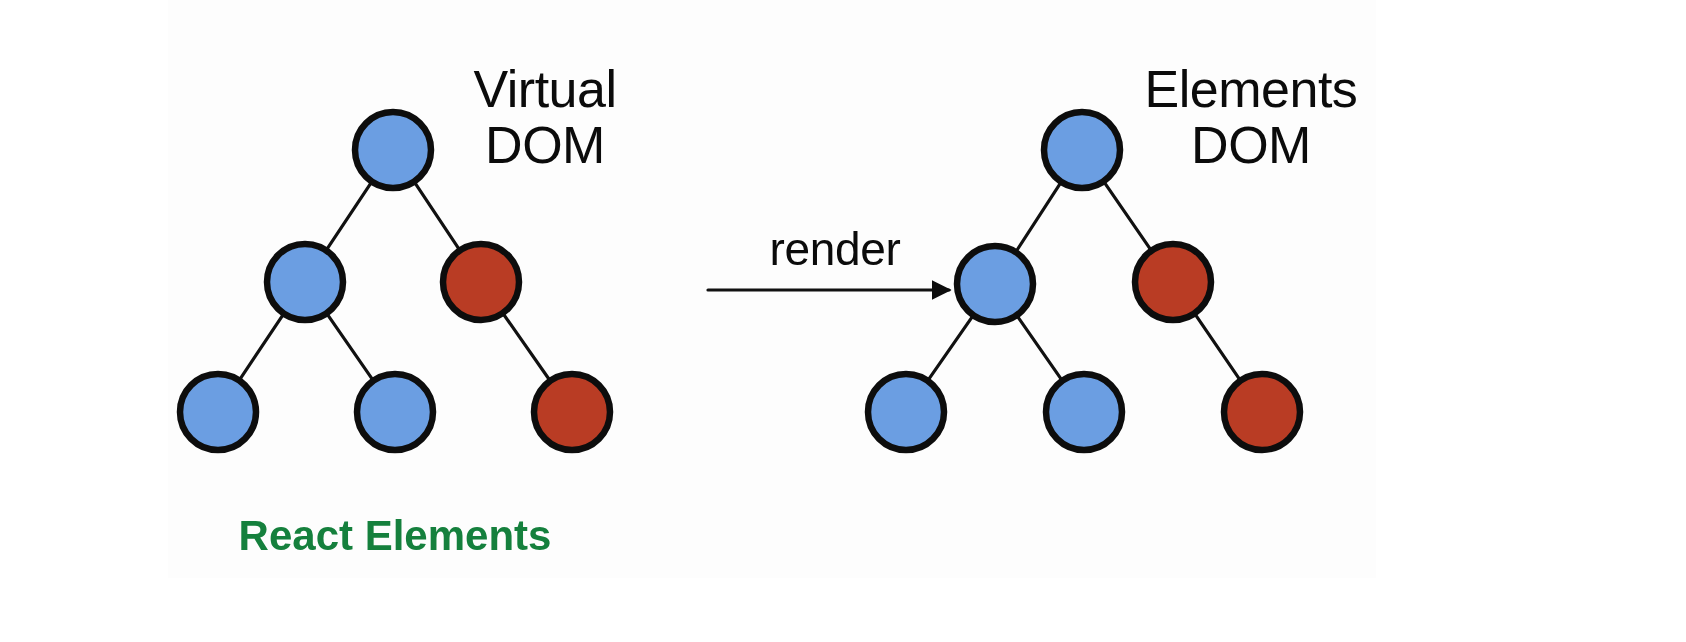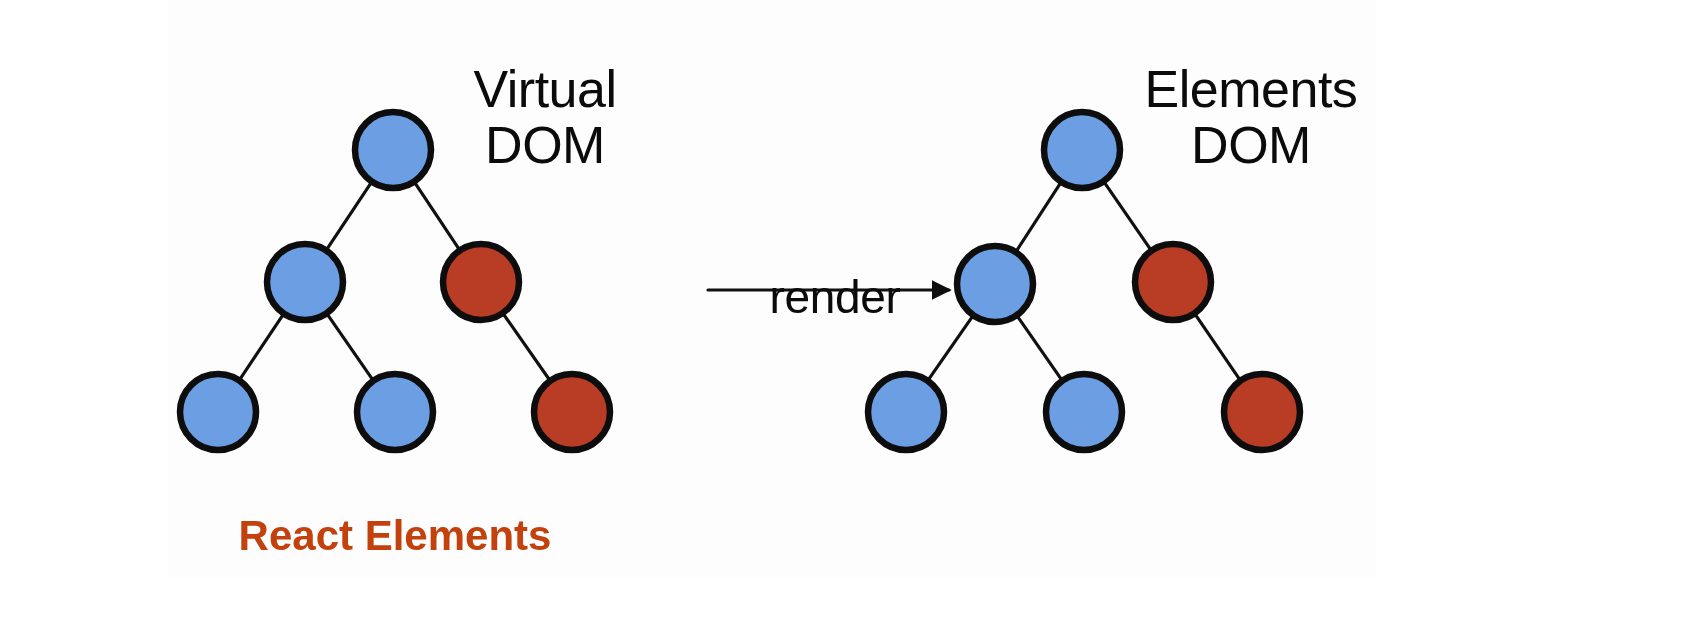--- a/index.html
+++ b/index.html
@@ -55,21 +55,21 @@
     line-height: 1.07;
     letter-spacing: -0.5px;
     white-space: pre-line;
   }
   #title-virtual-dom { left: 420px; top: 62px; width: 250px; }
   #title-browser-dom { left: 1106px; top: 62px; width: 290px; }
 
   .caption-text {
     position: absolute;
     text-align: center;
-    color: #c2410c;
+    color: #15803d;
     font-family: "Liberation Sans", sans-serif;
     font-size: 42px;
     font-weight: 600;
     letter-spacing: 0px;
     white-space: nowrap;
   }
   #caption-react-elements { left: 195px; top: 512px; width: 400px; }
   #caption-dom-elements { left: 885px; top: 512px; width: 400px; }
 
   #render-label {
@@ -77,21 +77,20 @@
     left: 705px;
     top: 222px;
     width: 260px;
     text-align: center;
     color: #0b0b0b;
     font-family: "Liberation Sans", sans-serif;
     font-size: 46px;
     font-weight: 400;
     letter-spacing: -0.3px;
     white-space: nowrap;
-    margin-top: 48px;
   }
 </style>
 </head>
 <body>
 
 <div id="stage">
 
   <div class="canvas-plate"></div>
 
   <svg class="diagram" viewBox="0 0 1686 642">

